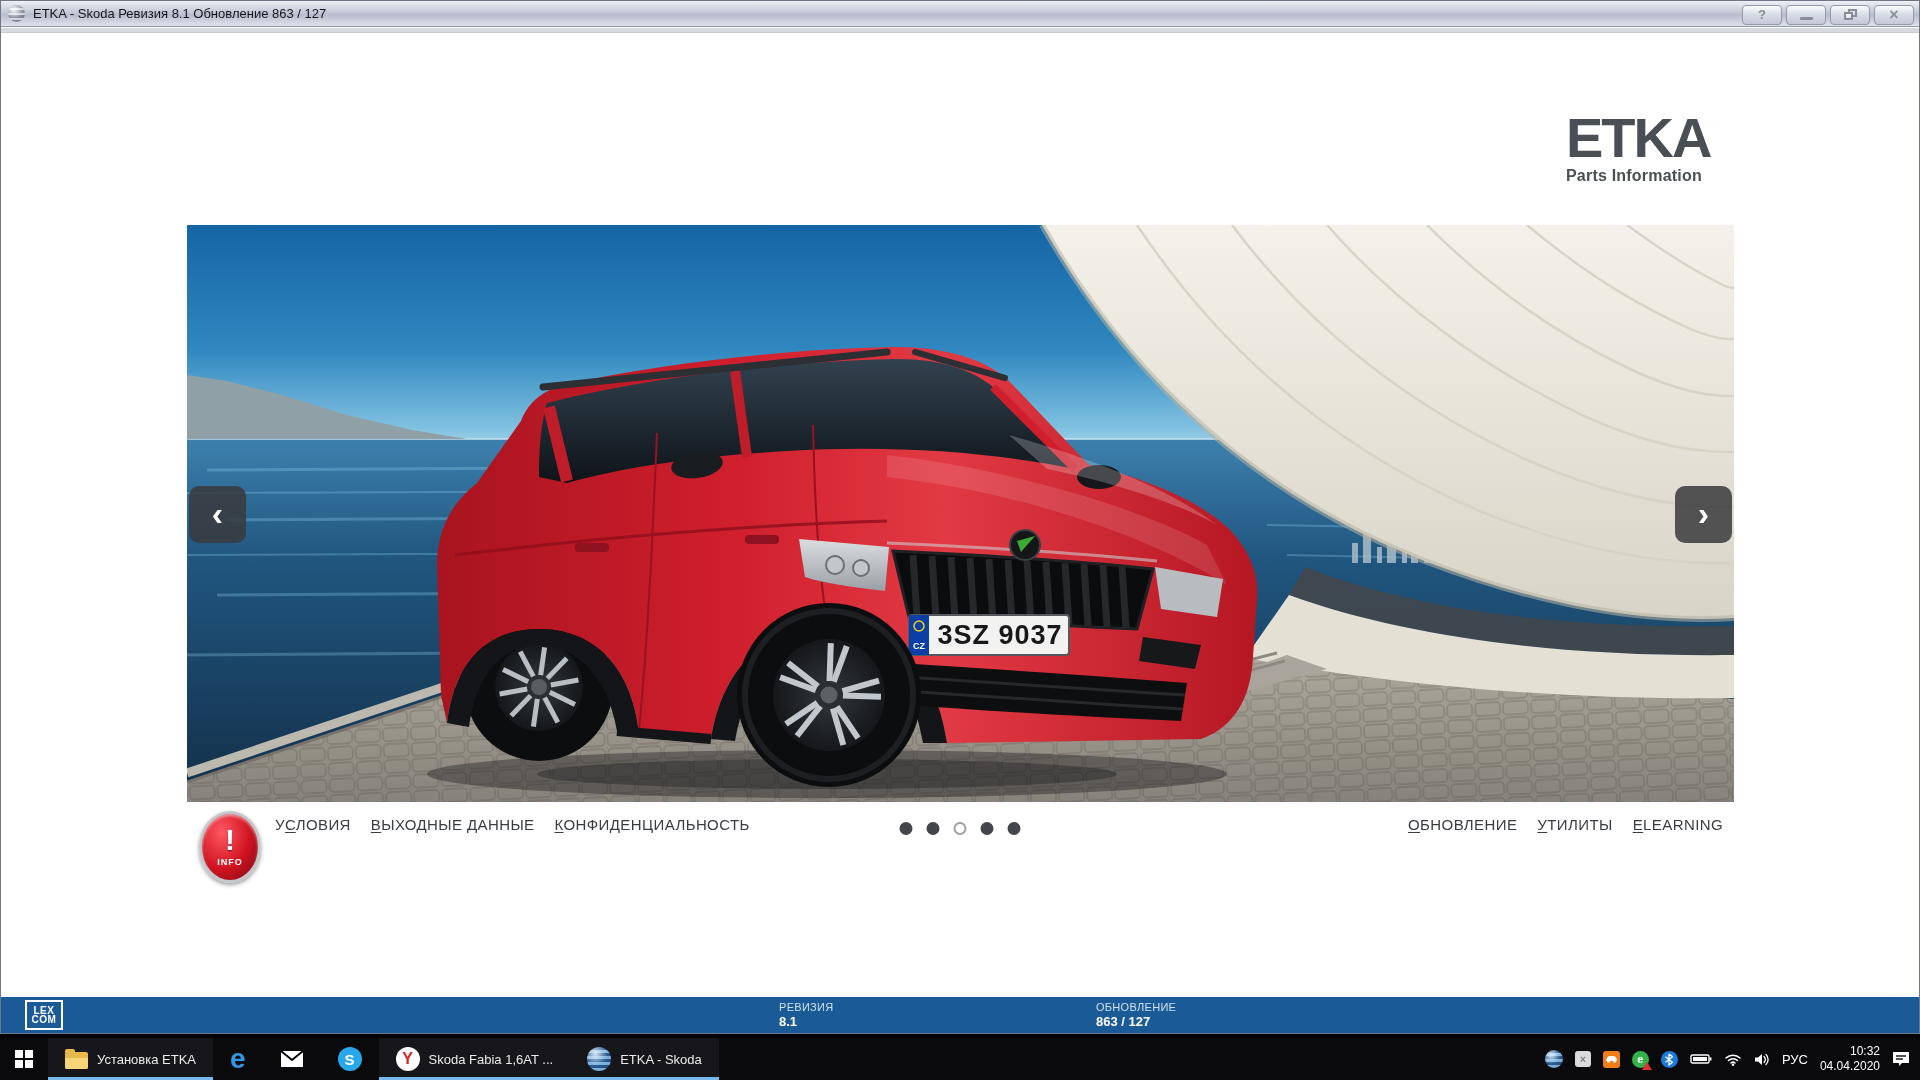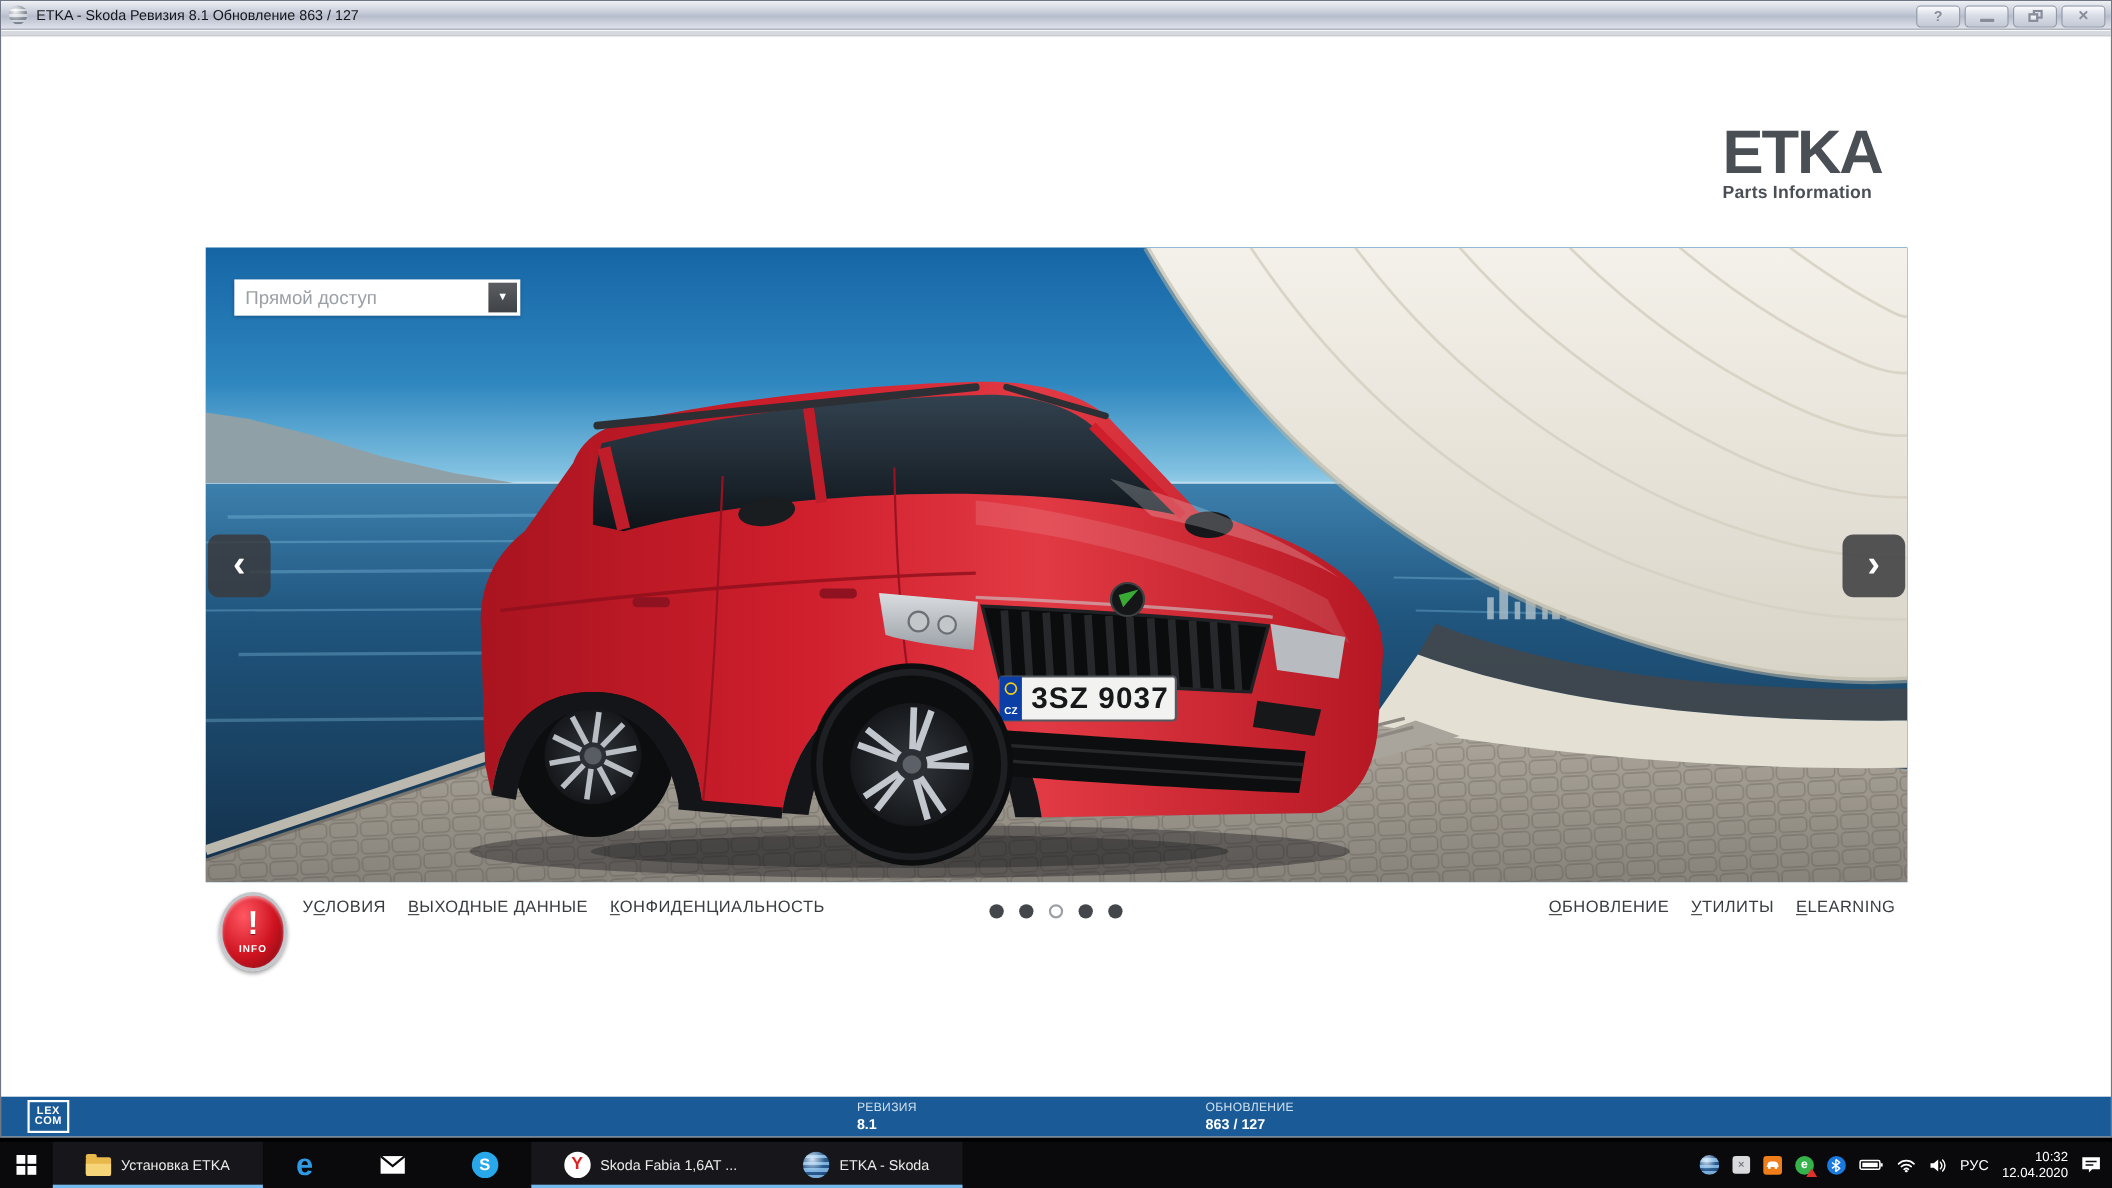--- a/index.html
+++ b/index.html
@@ -80,21 +80,21 @@
   .sb-group{position:absolute;top:4px;}
   .sb-label{font-size:11px;color:#cfe0ee;letter-spacing:.3px;}
   .sb-value{font-size:13px;font-weight:bold;margin-top:1px;}
   .sb-rev{left:778px;}
   .sb-upd{left:1095px;}
 
   
   .taskbar{position:absolute;left:0;top:1038px;width:100%;height:42px;background:#0a0a0c;
     display:flex;align-items:stretch;}
   .task-btn{position:relative;display:flex;align-items:center;justify-content:center;gap:9px;
-    padding:0 30px;color:#ebebeb;font-size:13px;cursor:pointer;}
+    padding:0 17px;color:#ebebeb;font-size:13px;cursor:pointer;}
   .task-btn.active{background:#17171b;}
   .task-btn.active::after{content:"";position:absolute;left:0;right:0;bottom:0;height:3px;background:#76b9ed;}
   .start{width:48px;padding:0;}
   .winlogo{display:grid;grid-template-columns:8px 8px;grid-template-rows:8px 8px;gap:2px;}
   .winlogo i{background:#fff;}
   .folder{position:relative;width:23px;height:17px;background:#e9b84b;border-radius:2px;margin-top:2px;}
   .folder::before{content:"";position:absolute;left:0;top:-3px;width:10px;height:4px;background:#e9b84b;border-radius:2px 2px 0 0;}
   .folder::after{content:"";position:absolute;left:0;bottom:0;width:100%;height:11px;background:#f6d478;border-radius:0 0 2px 2px;}
   .edge-e{color:#2f9ae3;font-size:28px;font-weight:bold;line-height:26px;}
   .skype-c{width:24px;height:24px;border-radius:50%;background:#28a8ea;color:#fff;font-weight:bold;font-size:15px;
@@ -347,26 +347,20 @@
             <line y1="-14" y2="-52" transform="rotate(218)"></line>
               <line y1="-14" y2="-52" transform="rotate(236)"></line>
             <line y1="-14" y2="-52" transform="rotate(290)"></line>
               <line y1="-14" y2="-52" transform="rotate(308)"></line>
           </g>
           <circle r="10" fill="#5c6167" stroke="#2b2e32" stroke-width="3"></circle>
         </g>
       </g>
     </svg>
 
-    <div class="direct">
-      <span class="direct-text">Прямой доступ</span>
-      <span class="direct-btn">
-          <span>▼</span>
-        </span>
-    </div>
     <div class="car-arrow arrow-left">
         <span>‹</span>
       </div>
     <div class="car-arrow arrow-right">
         <span>›</span>
       </div>
   </div>
 
   <div class="info-btn">
     <span class="excl">!</span>
@@ -480,21 +474,21 @@
     </span>
     <span class="ticon">
       <svg width="16" height="13" viewBox="0 0 16 13">
           <polygon points="1,4.5 4,4.5 8,1 8,12 4,8.5 1,8.5" fill="#fff"></polygon>
           <path d="M10,3.5 A4.5,4.5 0 0 1 10,9.5 M12,1.5 A7,7 0 0 1 12,11.5" stroke="#fff" stroke-width="1.3" fill="none" stroke-linecap="round"></path>
         </svg>
     </span>
     <span class="lang">РУС</span>
     <span class="clock">
       <div>10:32</div>
-      <div>12.04.2020</div>
+      <div>04.04.2020</div>
     </span>
     <span class="ticon">
       <svg width="18" height="16" viewBox="0 0 18 16">
           <path d="M1,1 L17,1 L17,12 L10,12 L7,15 L7,12 L1,12 Z" fill="#fff"></path>
           <line x1="4" y1="5" x2="14" y2="5" stroke="#0a0a0c" stroke-width="1.4"></line>
           <line x1="4" y1="8" x2="11" y2="8" stroke="#0a0a0c" stroke-width="1.4"></line>
         </svg>
     </span>
   </div>
 </div>

